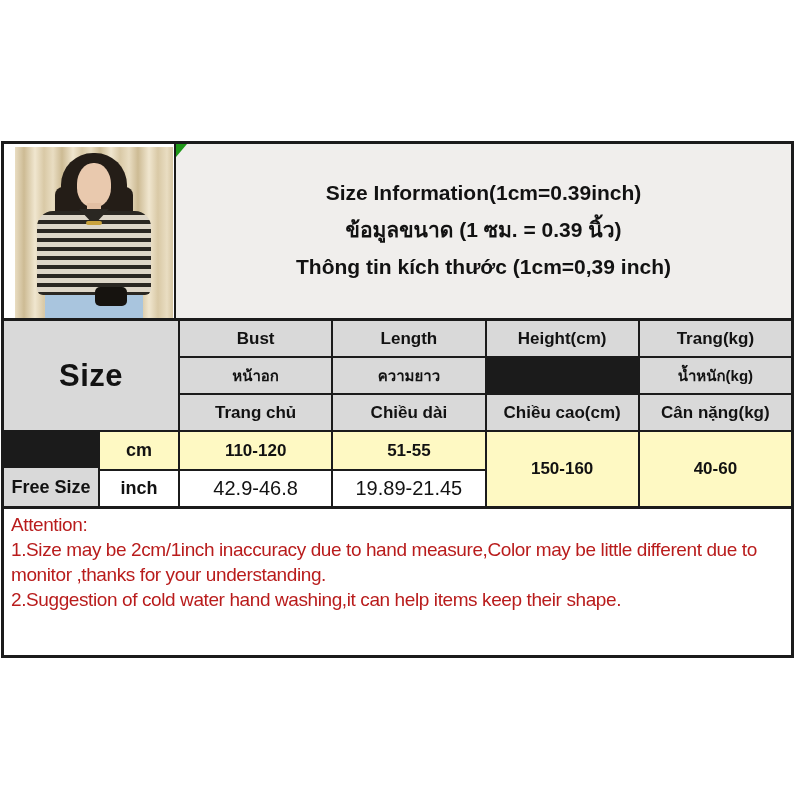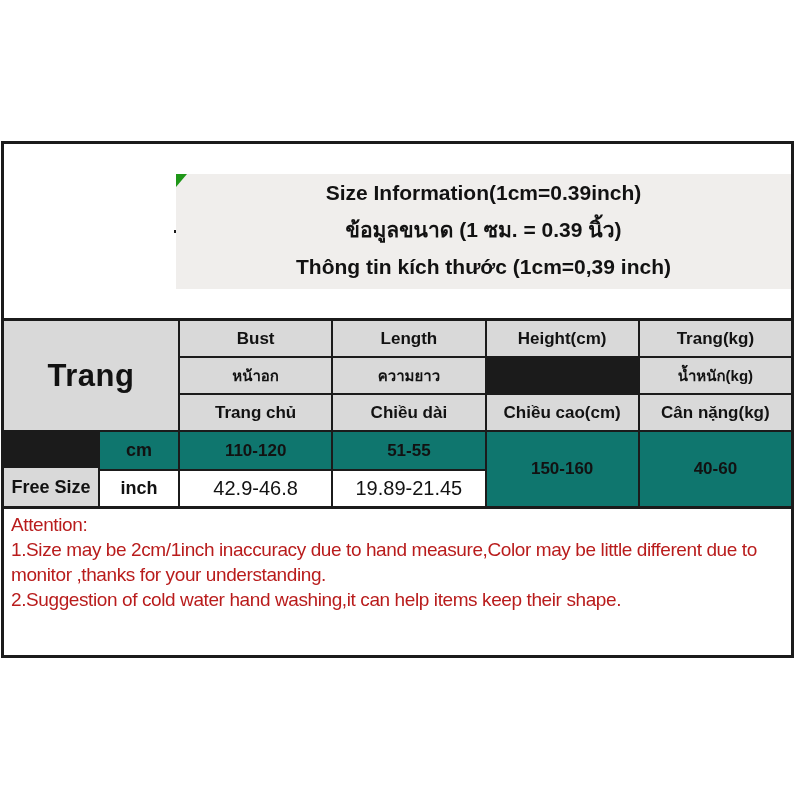--- a/index.html
+++ b/index.html
@@ -4,21 +4,21 @@
 <style>
   * { margin:0; padding:0; box-sizing:border-box; }
   html,body { width:800px; height:800px; background:#ffffff;
     font-family:"Liberation Sans","DejaVu Sans",sans-serif; color:#121212; }
   .page { position:relative; width:800px; height:800px; background:#ffffff; overflow:hidden; }
 
   .sheet { position:absolute; left:1px; top:141px; width:793px; height:517px;
     border:3px solid #1b1b1b; background:#ffffff; display:flex; flex-direction:column; }
 
   
-  .top-row { display:flex; height:177px; border-bottom:3px solid #1b1b1b; flex:0 0 auto;align-items:center; }
+  .top-row { display:flex; height:177px; border-bottom:3px solid #1b1b1b; flex:0 0 auto; }
   .photo-cell { width:172px; flex:0 0 172px; border-right:2px solid #1b1b1b;
     background:#ffffff; padding:3px 1px 0 11px; }
   .photo { position:relative; width:100%; height:100%; overflow:hidden;
     background:repeating-linear-gradient(90deg,#e9ddc2 0px,#cdbb94 9px,#f0e6cf 20px,#d9c9a6 29px,#e9ddc2 38px); }
   .hair { position:absolute; top:6px; left:46px; width:66px; height:118px;
     background:#241d17; border-radius:32px 32px 26px 26px; }
   .hair-l { position:absolute; top:40px; left:40px; width:18px; height:100px; background:#241d17; border-radius:8px; }
   .hair-r { position:absolute; top:40px; left:100px; width:18px; height:100px; background:#241d17; border-radius:8px; }
   .face { position:absolute; top:16px; left:62px; width:34px; height:44px;
     background:#e9c9ae; border-radius:48% 48% 44% 44%; }
@@ -40,21 +40,21 @@
     border-top:13px solid #1f9718; border-right:11px solid transparent; }
   .t-line { font-weight:bold; font-size:21px; line-height:37px; white-space:nowrap; }
 
   
   .grid { display:grid; flex:0 0 auto;
     grid-template-columns:94px 78px 1fr 1fr 1fr 1fr;
     grid-template-rows:35px 35px 35px 37px 35px;
     gap:2px; background:#1b1b1b; border-bottom:3px solid #1b1b1b; }
   .cell { display:flex; align-items:center; justify-content:center; overflow:hidden; }
   .bg-head { background:#d9d9d9; }
-  .bg-lite { background:#0f766e; }
+  .bg-lite { background:#fef9c3; }
   .bg-white { background:#ffffff; }
   .cell-size { grid-area:1/1/4/3; font-weight:bold; font-size:31px; letter-spacing:0.5px; }
   .hdr { font-weight:bold; font-size:17px; }
   .hdr-th { font-weight:bold; font-size:15px; }
   .cell-freesize { grid-area:4/1/6/2; font-weight:bold; font-size:18px;margin-top:36px; }
   .unit { font-weight:bold; font-size:18px; }
   .val-cm { font-weight:bold; font-size:17px; }
   .val-inch { font-weight:normal; font-size:20px; }
   .val-span { font-weight:bold; font-size:17px; }
   .r4 { grid-row:4; } .r5 { grid-row:5; }
@@ -89,21 +89,21 @@
       </div>
       <div class="title-cell">
         <div class="corner-marker"></div>
         <div class="t-line">Size Information(1cm=0.39inch)</div>
         <div class="t-line">ข้อมูลขนาด (1 ซม. = 0.39 นิ้ว)</div>
         <div class="t-line">Thông tin kích thước (1cm=0,39 inch)</div>
       </div>
     </div>
 
     <div class="grid">
-      <div class="cell bg-head cell-size">Trang</div>
+      <div class="cell bg-head cell-size">Size</div>
 
       <div class="cell bg-head hdr c3" style="grid-row:1">Bust</div>
       <div class="cell bg-head hdr c4" style="grid-row:1">Length</div>
       <div class="cell bg-head hdr" style="grid-row:1;grid-column:5">Height(cm)</div>
       <div class="cell bg-head hdr" style="grid-row:1;grid-column:6">Trang(kg)</div>
 
       <div class="cell bg-head hdr-th c3" style="grid-row:2">หน้าอก</div>
       <div class="cell bg-head hdr-th c4" style="grid-row:2">ความยาว</div>
       <div class="cell bg-head hdr-th" style="grid-row:2;grid-column:6">น้ำหนัก(kg)</div>
 

